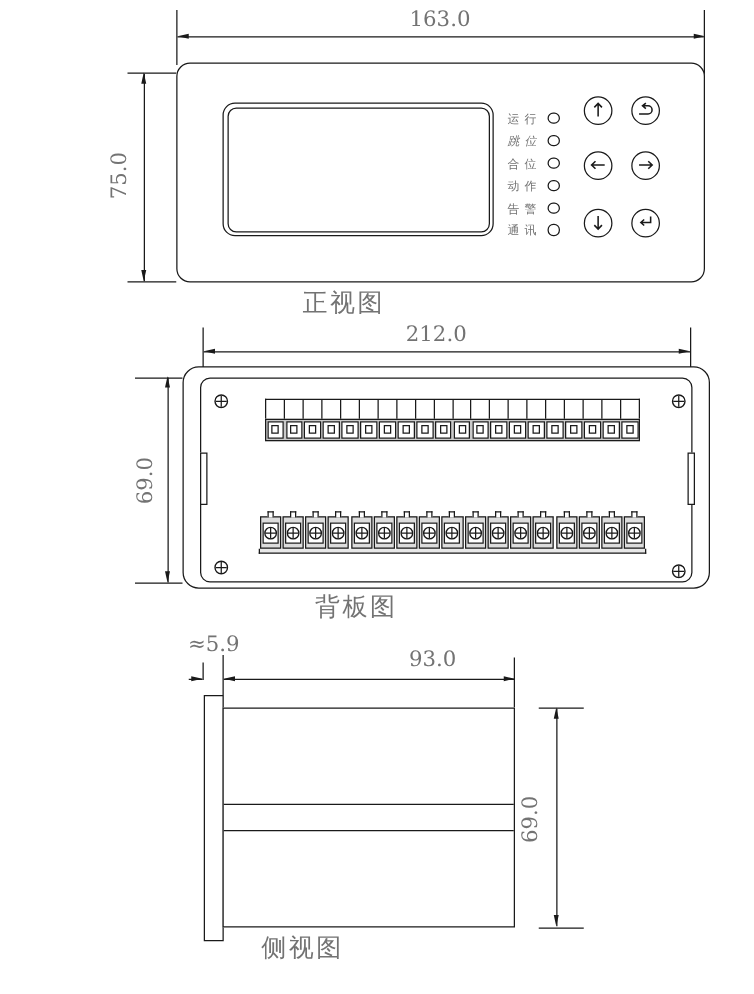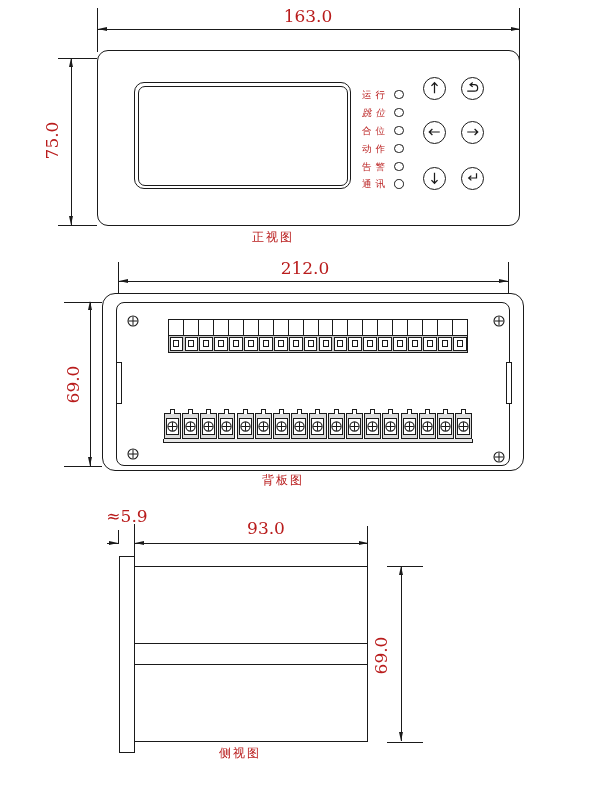--- a/index.html
+++ b/index.html
@@ -1,33 +1,33 @@
 <!DOCTYPE html>
 <html><head>
 <meta charset="utf-8">
 <style>
   * { box-sizing: border-box; margin: 0; padding: 0; }
   html,body { background:#ffffff; }
   .canvas{
     position:relative; width:525px; height:795px; background:#fff;
-    font-family:"DejaVu Serif","Liberation Serif",serif; color:#b91c1c; overflow:hidden;
+    font-family:"DejaVu Serif","Liberation Serif",serif; color:#737373; overflow:hidden;margin-left:44px;
   }
   
   .lh{position:absolute;height:1.2px;background:#1a1a1a;}
   .lv{position:absolute;width:1.2px;background:#1a1a1a;}
   .box{position:absolute;border:1.4px solid #1a1a1a;background:#fff;}
   .ah{position:absolute;width:0;height:0;}
   .ah.l{border-top:2.7px solid transparent;border-bottom:2.7px solid transparent;border-right:9px solid #1a1a1a;}
   .ah.r{border-top:2.7px solid transparent;border-bottom:2.7px solid transparent;border-left:9px solid #1a1a1a;}
   .ah.u{border-left:2.7px solid transparent;border-right:2.7px solid transparent;border-bottom:9px solid #1a1a1a;}
   .ah.d{border-left:2.7px solid transparent;border-right:2.7px solid transparent;border-top:9px solid #1a1a1a;}
   .dim{position:absolute;font-size:17px;width:110px;text-align:center;white-space:nowrap;}
   .vt{position:absolute;font-size:17px;width:60px;height:17px;line-height:17px;text-align:center;
       transform:rotate(-90deg);transform-origin:center;white-space:nowrap;}
-  .cap{position:absolute;font-size:12px;width:150px;text-align:center;letter-spacing:2px;white-space:nowrap;}
+  .cap{position:absolute;font-size:20px;width:150px;letter-spacing:2px;white-space:nowrap;}
   
   .ledlab{position:absolute;left:362px;width:30px;font-size:9.5px;letter-spacing:4px;white-space:nowrap;}
   .led{position:absolute;left:394px;width:9.5px;height:9.5px;border:1.2px solid #1a1a1a;border-radius:50%;background:#fff;}
   .btn{position:absolute;width:23px;height:23px;border:1.3px solid #1a1a1a;border-radius:50%;background:#fff;
        display:flex;align-items:center;justify-content:center;}
   .btn svg{display:block;}
   
   .tstrip{position:absolute;left:168px;top:319px;width:300px;}
   .trow1{display:flex;height:16px;border:1.2px solid #1a1a1a;border-bottom:none;background:#fff;}
   .tcell{flex:1;border-right:1.1px solid #1a1a1a;}
@@ -454,21 +454,21 @@
   </div>
 
   <div>
 
     <div class="dim" style="left:72px;top:506px;">≈5.9</div>
     <div class="lv" style="left:118px;top:530px;height:13.5px;"></div>
     <div class="lh" style="left:106.5px;top:543px;width:11px;"></div>
     <div class="ah r" style="left:109px;top:540.9px;"></div>
     <div class="lv" style="left:134px;top:524px;height:42px;"></div>
 
-    <div class="dim" style="left:211px;top:518px;">93.0</div>
+    <div class="dim" style="left:211px;top:518px;text-align:right;">93.0</div>
     <div class="lh" style="left:134.5px;top:543px;width:233px;"></div>
     <div class="ah l" style="left:135px;top:540.9px;"></div>
     <div class="ah r" style="left:358.5px;top:540.9px;"></div>
     <div class="lv" style="left:367px;top:526px;height:40px;"></div>
 
     <div class="box" style="left:119px;top:556px;width:15.5px;height:197px;border-width:1.3px;"></div>
     <div class="box" style="left:134px;top:566px;width:234px;height:176px;border-width:1.3px;"></div>
     <div style="position:absolute;left:135.3px;top:643px;width:231.5px;height:22px;border-top:1.2px solid #1a1a1a;border-bottom:1.2px solid #1a1a1a;"></div>
 
     <div class="vt" style="left:351px;top:647px;">69.0</div>

